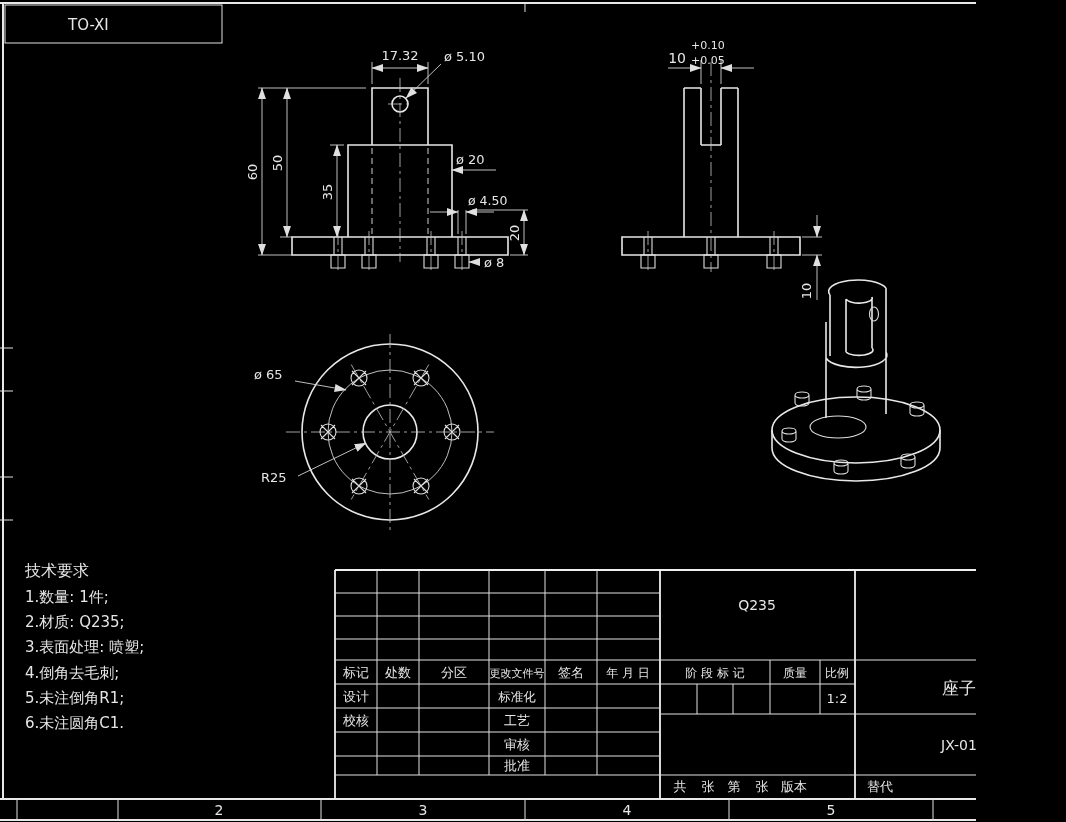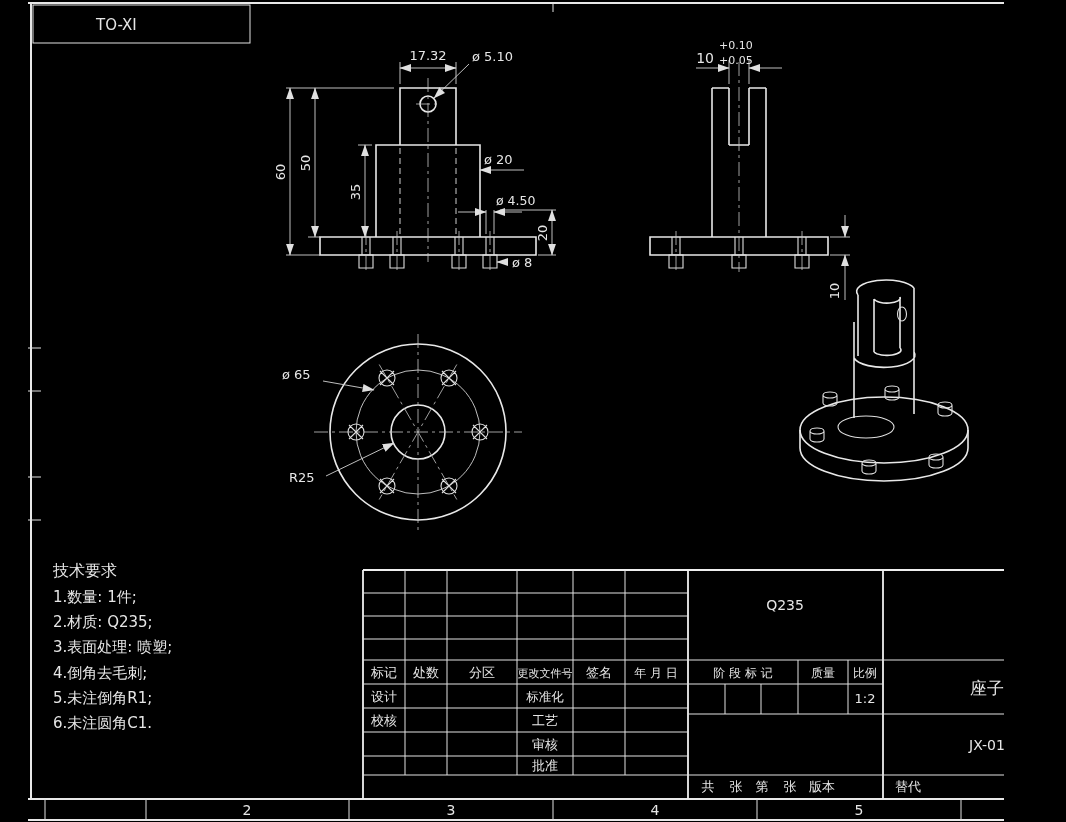--- a/index.html
+++ b/index.html
@@ -1,17 +1,17 @@
 <!DOCTYPE html>
 <html><head>
 <meta charset="utf-8">
 <style>
   html,body{margin:0;padding:0;background:#000;}
   .canvas{position:relative;width:976px;height:822px;background:#000;overflow:hidden;
-          font-family:"DejaVu Sans","Liberation Sans",sans-serif;padding-left:28px;}
+          font-family:"DejaVu Sans","Liberation Sans",sans-serif;}
   svg{display:block;}
   svg text{fill:#e6e6e6;font-family:"DejaVu Sans","Liberation Sans",sans-serif;}
   .ol{stroke:#e8e8e8;stroke-width:1.6;fill:none;}
   .tn{stroke:#dedede;stroke-width:1.1;fill:none;}
   .dm{stroke:#d4d4d4;stroke-width:0.9;fill:none;}
   .hd{stroke:#cfcfcf;stroke-width:1;fill:none;stroke-dasharray:6 4;}
   .cl{stroke:#c8c8c8;stroke-width:0.8;fill:none;stroke-dasharray:14 4 3 4;}
   .fr{stroke:#e8e8e8;stroke-width:2;fill:none;}
   .tb{stroke:#e2e2e2;stroke-width:1;fill:none;}
   .tbk{stroke:#efefef;stroke-width:1.8;fill:none;}

